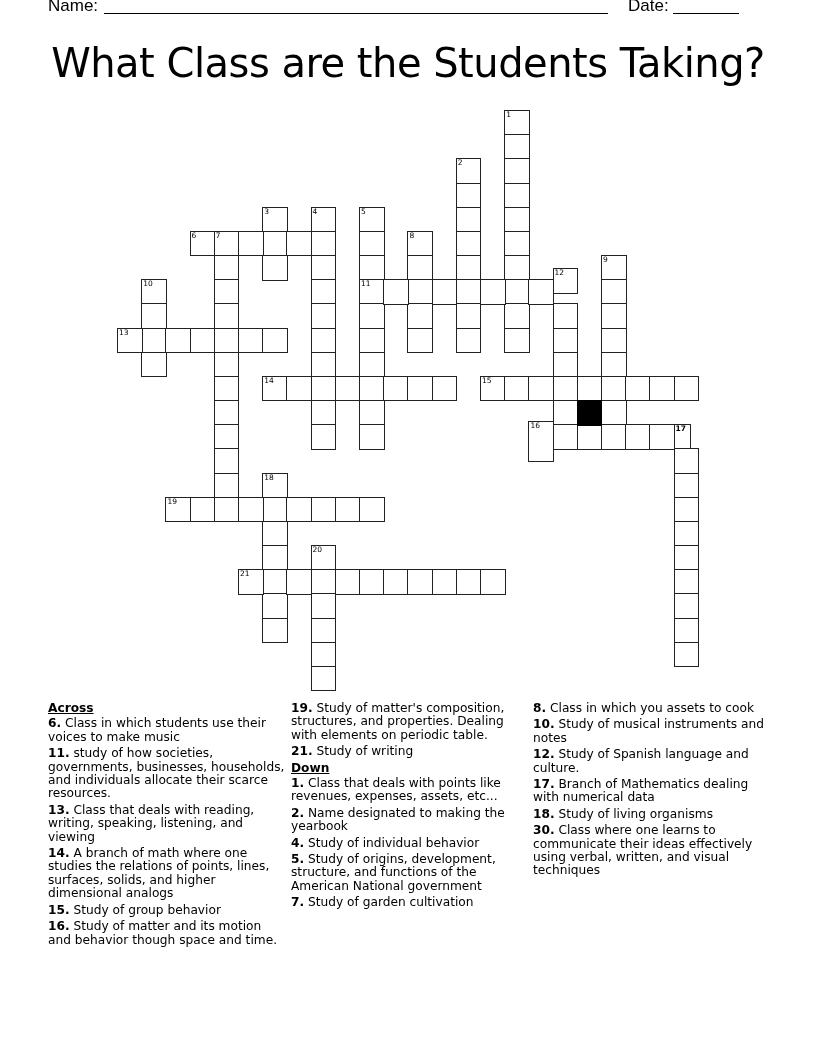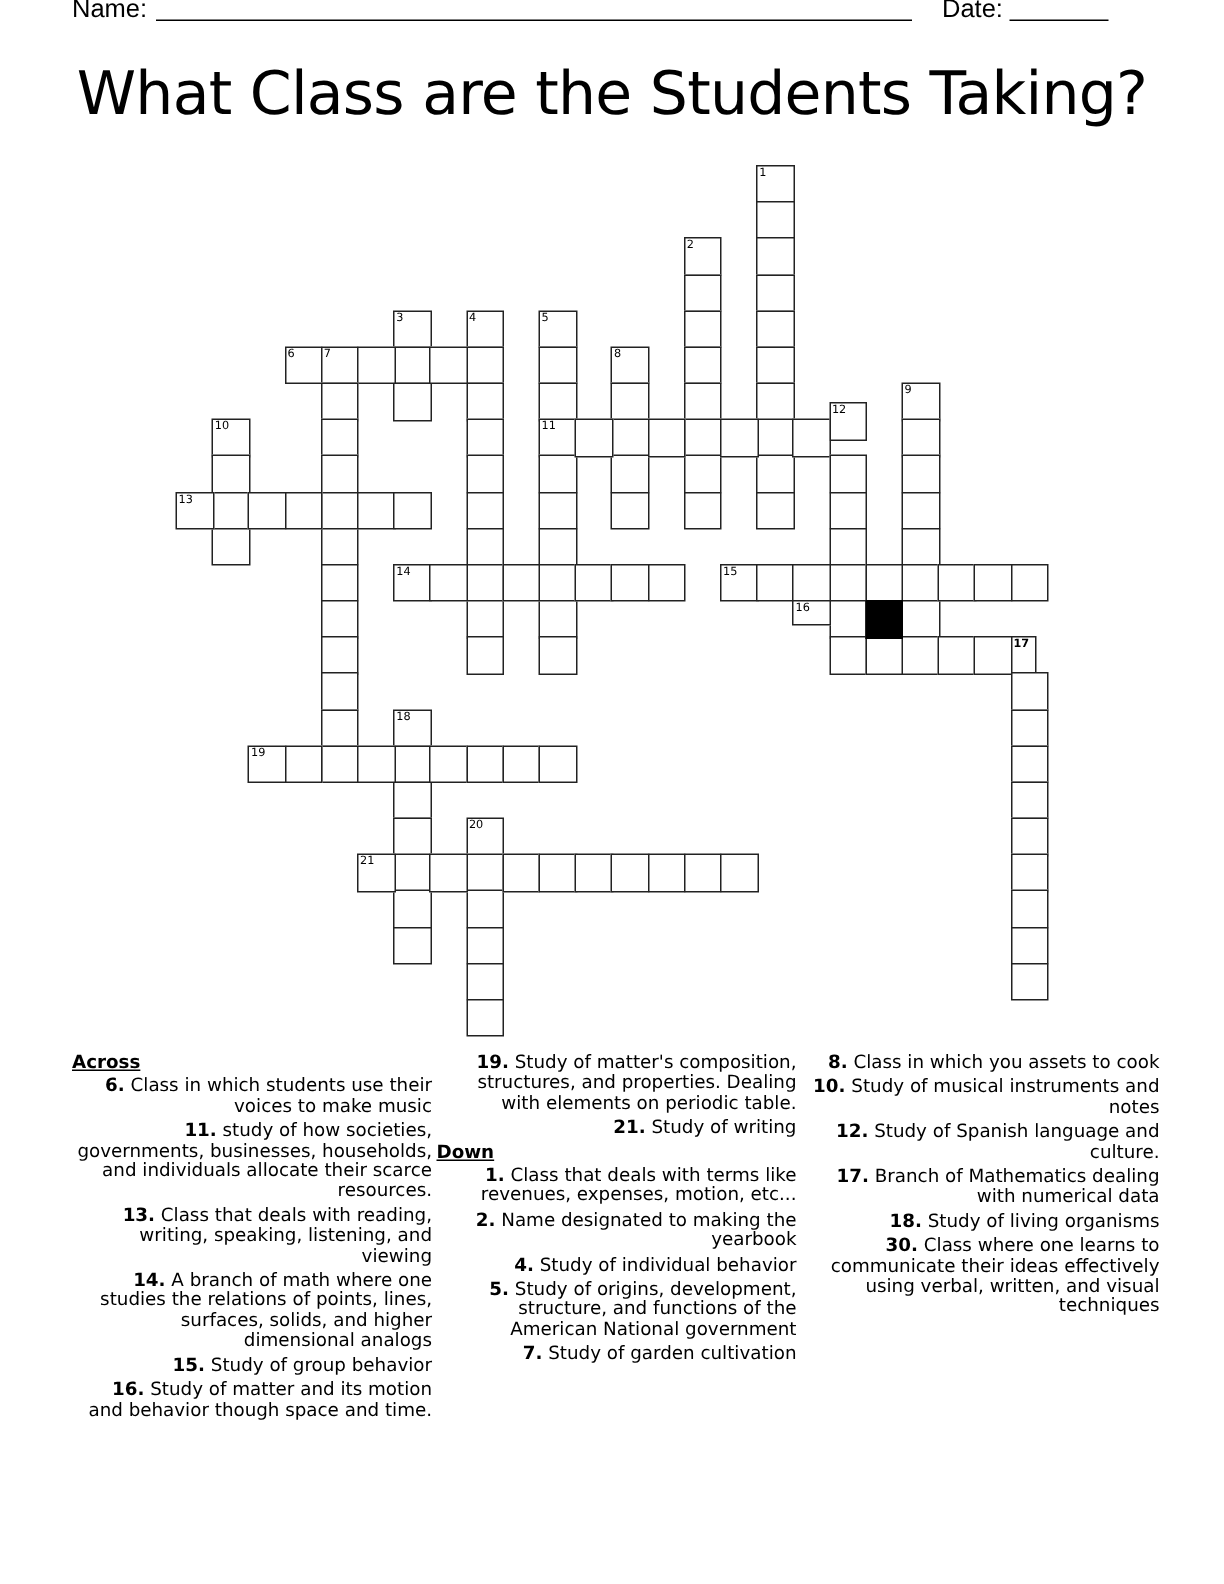--- a/index.html
+++ b/index.html
@@ -9,21 +9,21 @@
   .header-line .name-blank { position: absolute; left: 56px; top: 0; width: 504px; border-bottom: 1.2px solid #000; height: 17px; }
   .header-line .date-label { position: absolute; left: 580px; top: 0; }
   .header-line .date-blank { position: absolute; left: 625px; top: 0; width: 66px; border-bottom: 1.2px solid #000; height: 17px; }
   .title { position: absolute; top: 40px; left: 0; width: 816px; text-align: center; font-family: "DejaVu Sans", sans-serif; font-size: 40px; letter-spacing: -0.5px; font-weight: normal; }
   #grid { position: absolute; left: 0; top: 0; width: 816px; height: 700px; }
   .cell { position: absolute; box-sizing: border-box; border: 1.3px solid #222; background: #fff; }
   .cell.black { background: #000; border-color: #000; }
   .cell .num { position: absolute; left: 1px; top: 0px; font-size: 7.5px; font-family: "DejaVu Sans", sans-serif; line-height: 8px; }
   .clue-col { position: absolute; top: 702px; font-size: 12.2px; line-height: 13.4px; width: 240px; }
   .clue-col .heading { font-weight: bold; text-decoration: underline; margin-bottom: 2px; }
-  .clue-col .clue { margin-bottom: 3px; text-align: right; }
+  .clue-col .clue { margin-bottom: 3px; }
   .clue-col .clue b { font-weight: bold; }
   #col1 { left: 48px; }
   #col2 { left: 291px; }
   #col3 { left: 533px; }
 </style>
 </head>
 <body>
 
 <div class="header-line">
   <span class="name-label">Name:</span>
@@ -160,21 +160,21 @@
     <div class="cell" style="left: 431.6px; top: 375.9px; width: 25.5px; height: 25.5px;"></div>
     <div class="cell" style="left: 480px; top: 375.9px; width: 25.5px; height: 25.5px;">
       <span class="num">15</span>
     </div>
     <div class="cell" style="left: 504.2px; top: 375.9px; width: 25.5px; height: 25.5px;"></div>
     <div class="cell" style="left: 528.4px; top: 375.9px; width: 25.5px; height: 25.5px;"></div>
     <div class="cell" style="left: 576.8px; top: 375.9px; width: 25.5px; height: 25.5px;"></div>
     <div class="cell" style="left: 625.2px; top: 375.9px; width: 25.5px; height: 25.5px;"></div>
     <div class="cell" style="left: 649.4px; top: 375.9px; width: 25.5px; height: 25.5px;"></div>
     <div class="cell" style="left: 673.6px; top: 375.9px; width: 25.5px; height: 25.5px;"></div>
-    <div class="cell" style="left: 528.4px; top: 400px; width: 25.5px; height: 17px;">
+    <div class="cell" style="left: 528.4px; top: 421px; width: 25.5px; height: 41px;">
       <span class="num">16</span>
     </div>
     <div class="cell" style="left: 576.8px; top: 424.2px; width: 25.5px; height: 25.5px;"></div>
     <div class="cell" style="left: 625.2px; top: 424.2px; width: 25.5px; height: 25.5px;"></div>
     <div class="cell" style="left: 649.4px; top: 424.2px; width: 25.5px; height: 25.5px;"></div>
     <div class="cell" style="left: 673.6px; top: 424.2px; width: 17px; height: 25.5px; font-weight: bold;">
       <span class="num">17</span>
     </div>
     <div class="cell" style="left: 673.6px; top: 448.4px; width: 25.5px; height: 25.5px;"></div>
     <div class="cell" style="left: 673.6px; top: 472.6px; width: 25.5px; height: 25.5px;"></div>
@@ -232,21 +232,21 @@
   <div class="clue"><b>13.</b> <span>Class that deals with reading, writing, speaking, listening, and viewing</span></div>
   <div class="clue"><b>14.</b> <span>A branch of math where one studies the relations of points, lines, surfaces, solids, and higher dimensional analogs</span></div>
   <div class="clue"><b>15.</b> <span>Study of group behavior</span></div>
   <div class="clue"><b>16.</b> <span>Study of matter and its motion and behavior though space and time.</span></div>
 </div>
 
 <div class="clue-col" id="col2">
   <div class="clue"><b>19.</b> <span>Study of matter's composition, structures, and properties. Dealing with elements on periodic table.</span></div>
   <div class="clue"><b>21.</b> <span>Study of writing</span></div>
   <div class="heading">Down</div>
-  <div class="clue"><b>1.</b> <span>Class that deals with terms like revenues, expenses, motion, etc...</span></div>
+  <div class="clue"><b>1.</b> <span>Class that deals with points like revenues, expenses, assets, etc...</span></div>
   <div class="clue"><b>2.</b> <span>Name designated to making the yearbook</span></div>
   <div class="clue"><b>4.</b> <span>Study of individual behavior</span></div>
   <div class="clue"><b>5.</b> <span>Study of origins, development, structure, and functions of the American National government</span></div>
   <div class="clue"><b>7.</b> <span>Study of garden cultivation</span></div>
 </div>
 
 <div class="clue-col" id="col3">
   <div class="clue"><b>8.</b> <span>Class in which you assets to cook</span></div>
   <div class="clue"><b>10.</b> <span>Study of musical instruments and notes</span></div>
   <div class="clue"><b>12.</b> <span>Study of Spanish language and culture.</span></div>

